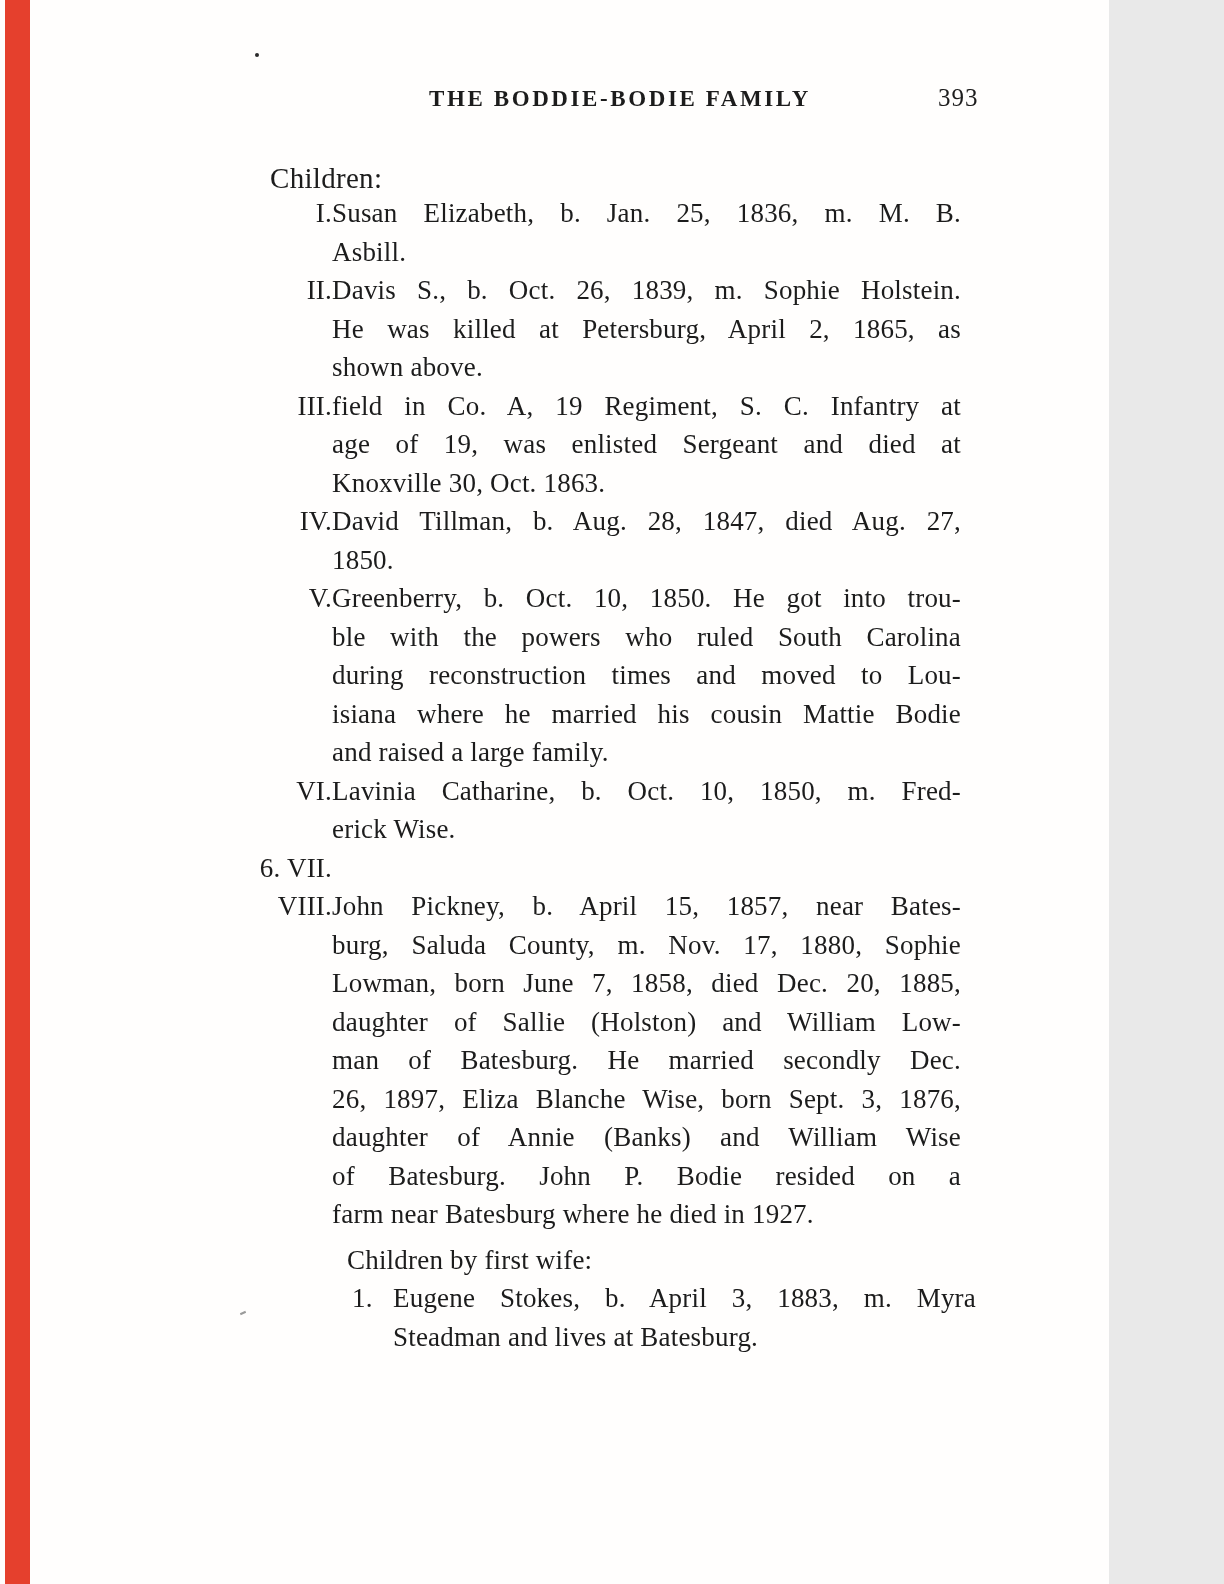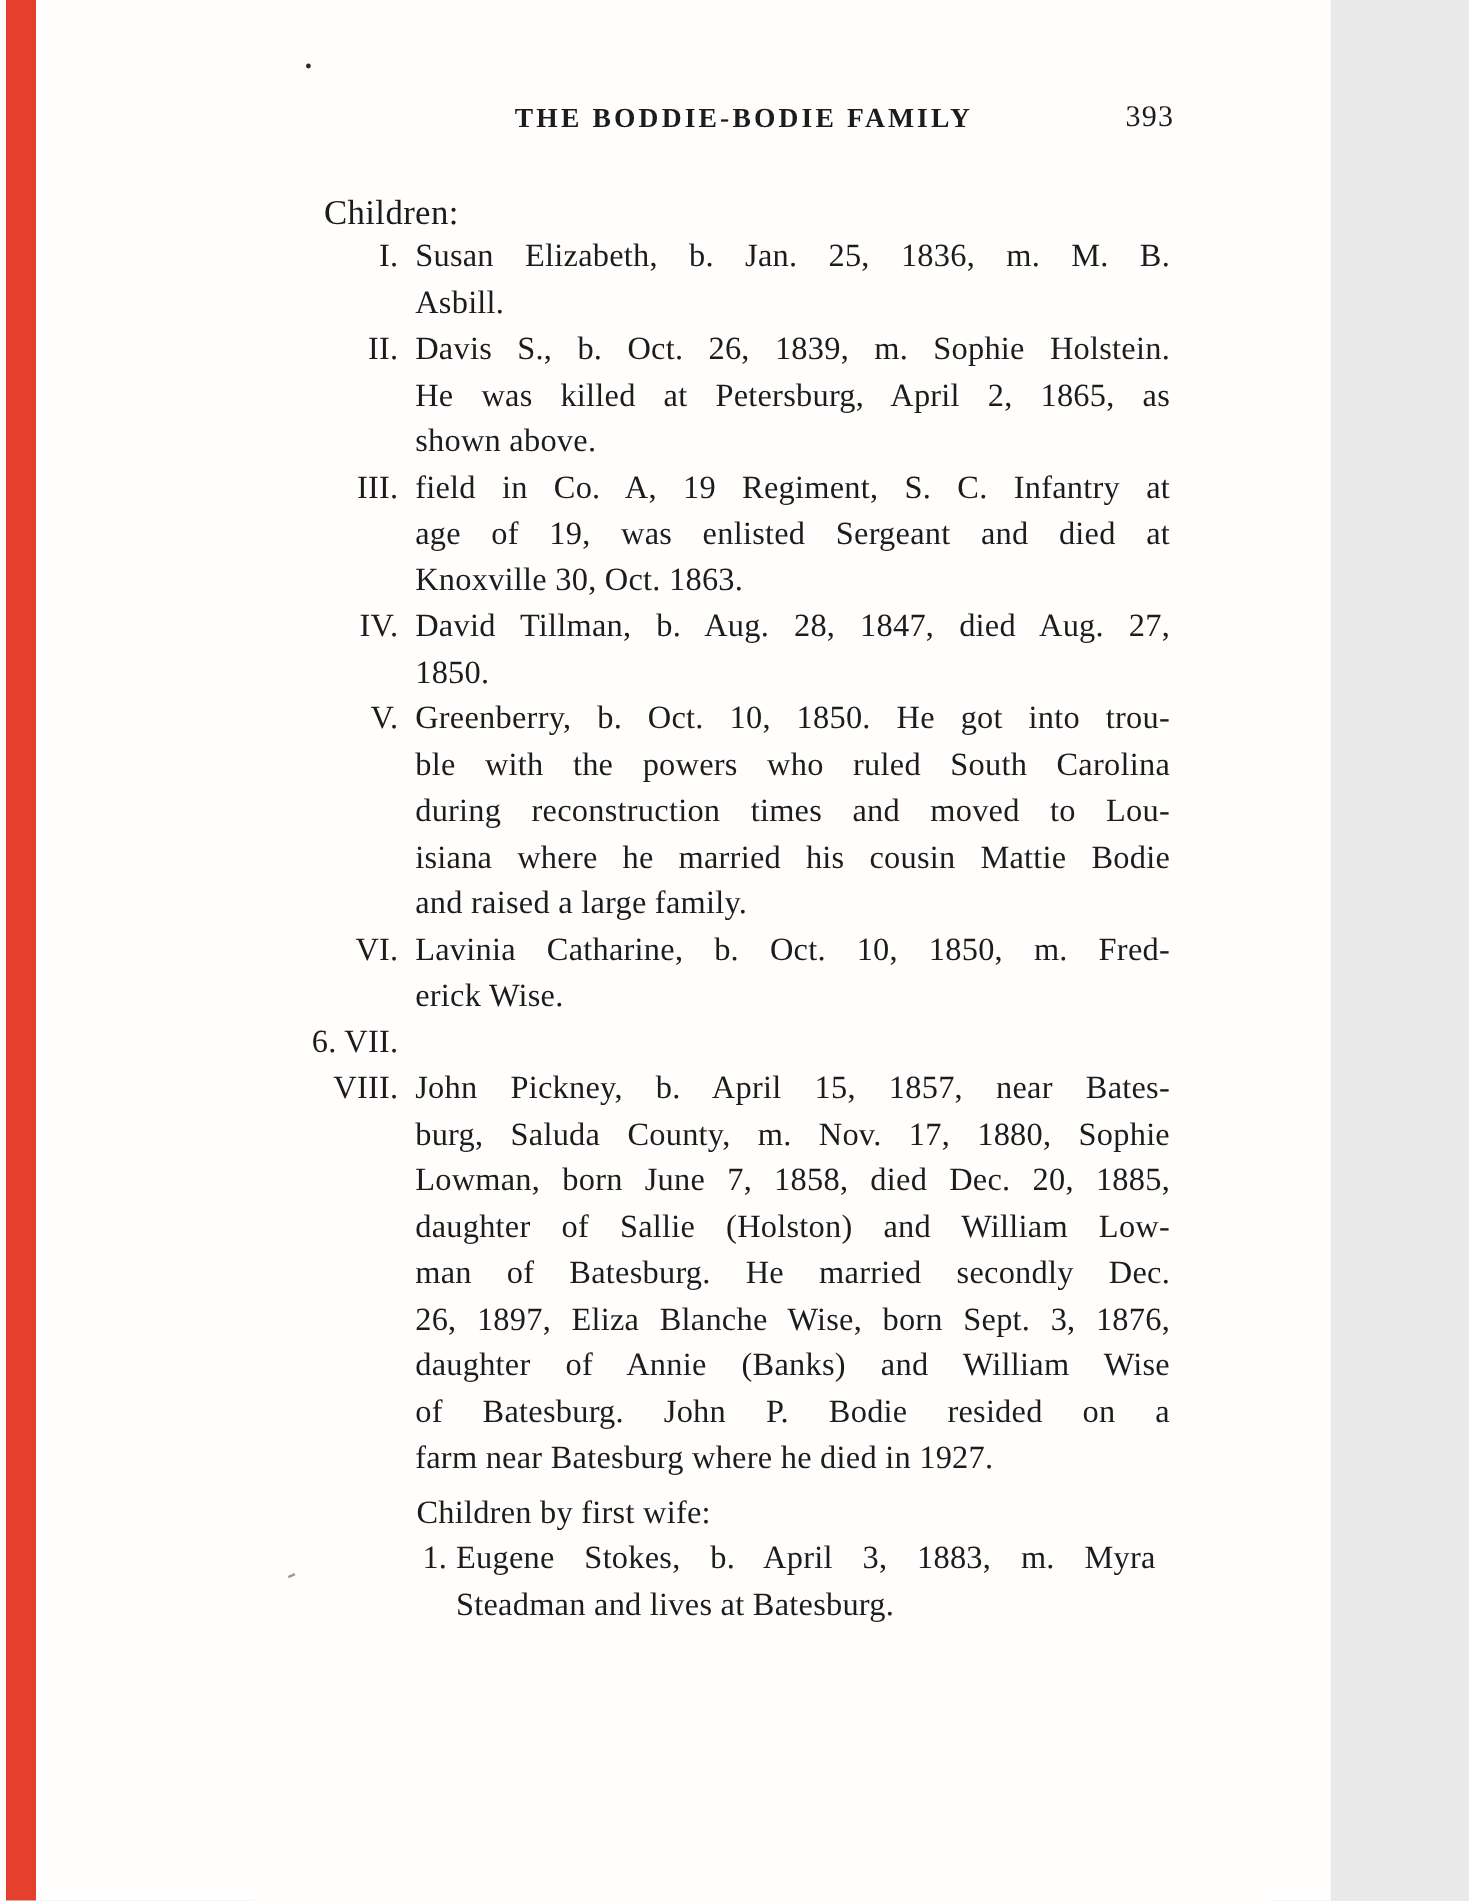--- a/index.html
+++ b/index.html
@@ -33,27 +33,27 @@
     font-size:29px; font-weight:400; margin:12px; letter-spacing:0.3px;
   }
   .entries {
     position:absolute; left:182px; top:194px; width:810px;
     font-size:27px; line-height:38.5px; letter-spacing:0.2px;
   }
   .entry { display:flex; }
   .entry .num {
     width:150px; flex:0 0 150px; text-align:right; white-space:nowrap;
   }
-  .entry .txt { width:629px; flex:0 0 629px; margin-left:14px; }
+  .entry .txt { width:629px; flex:0 0 629px; }
   .line { text-align:justify; text-align-last:justify; }
   .line.last { text-align-last:left; }
   .sub-heading { margin:7px 0 0 165px; }
   .sub-item { display:flex; margin-left:170px; }
   .sub-item .num { width:20px; flex:0 0 20px; text-align:left; white-space:nowrap; }
-  .sub-item .txt { width:583px; flex:0 0 583px; margin-left:8px; }
+  .sub-item .txt { width:583px; flex:0 0 583px; margin-left:21px; }
 </style>
 </head>
 <body>
 
 <div class="page" style="background: rgb(255, 254, 253); color: rgb(28, 28, 28);">
   <div class="red-stripe" style="background: rgb(229, 64, 45);"></div>
   <div class="speck-top"></div>
   <div class="speck-mid"></div>
 
   <div class="running-title">THE BODDIE-BODIE FAMILY</div>

